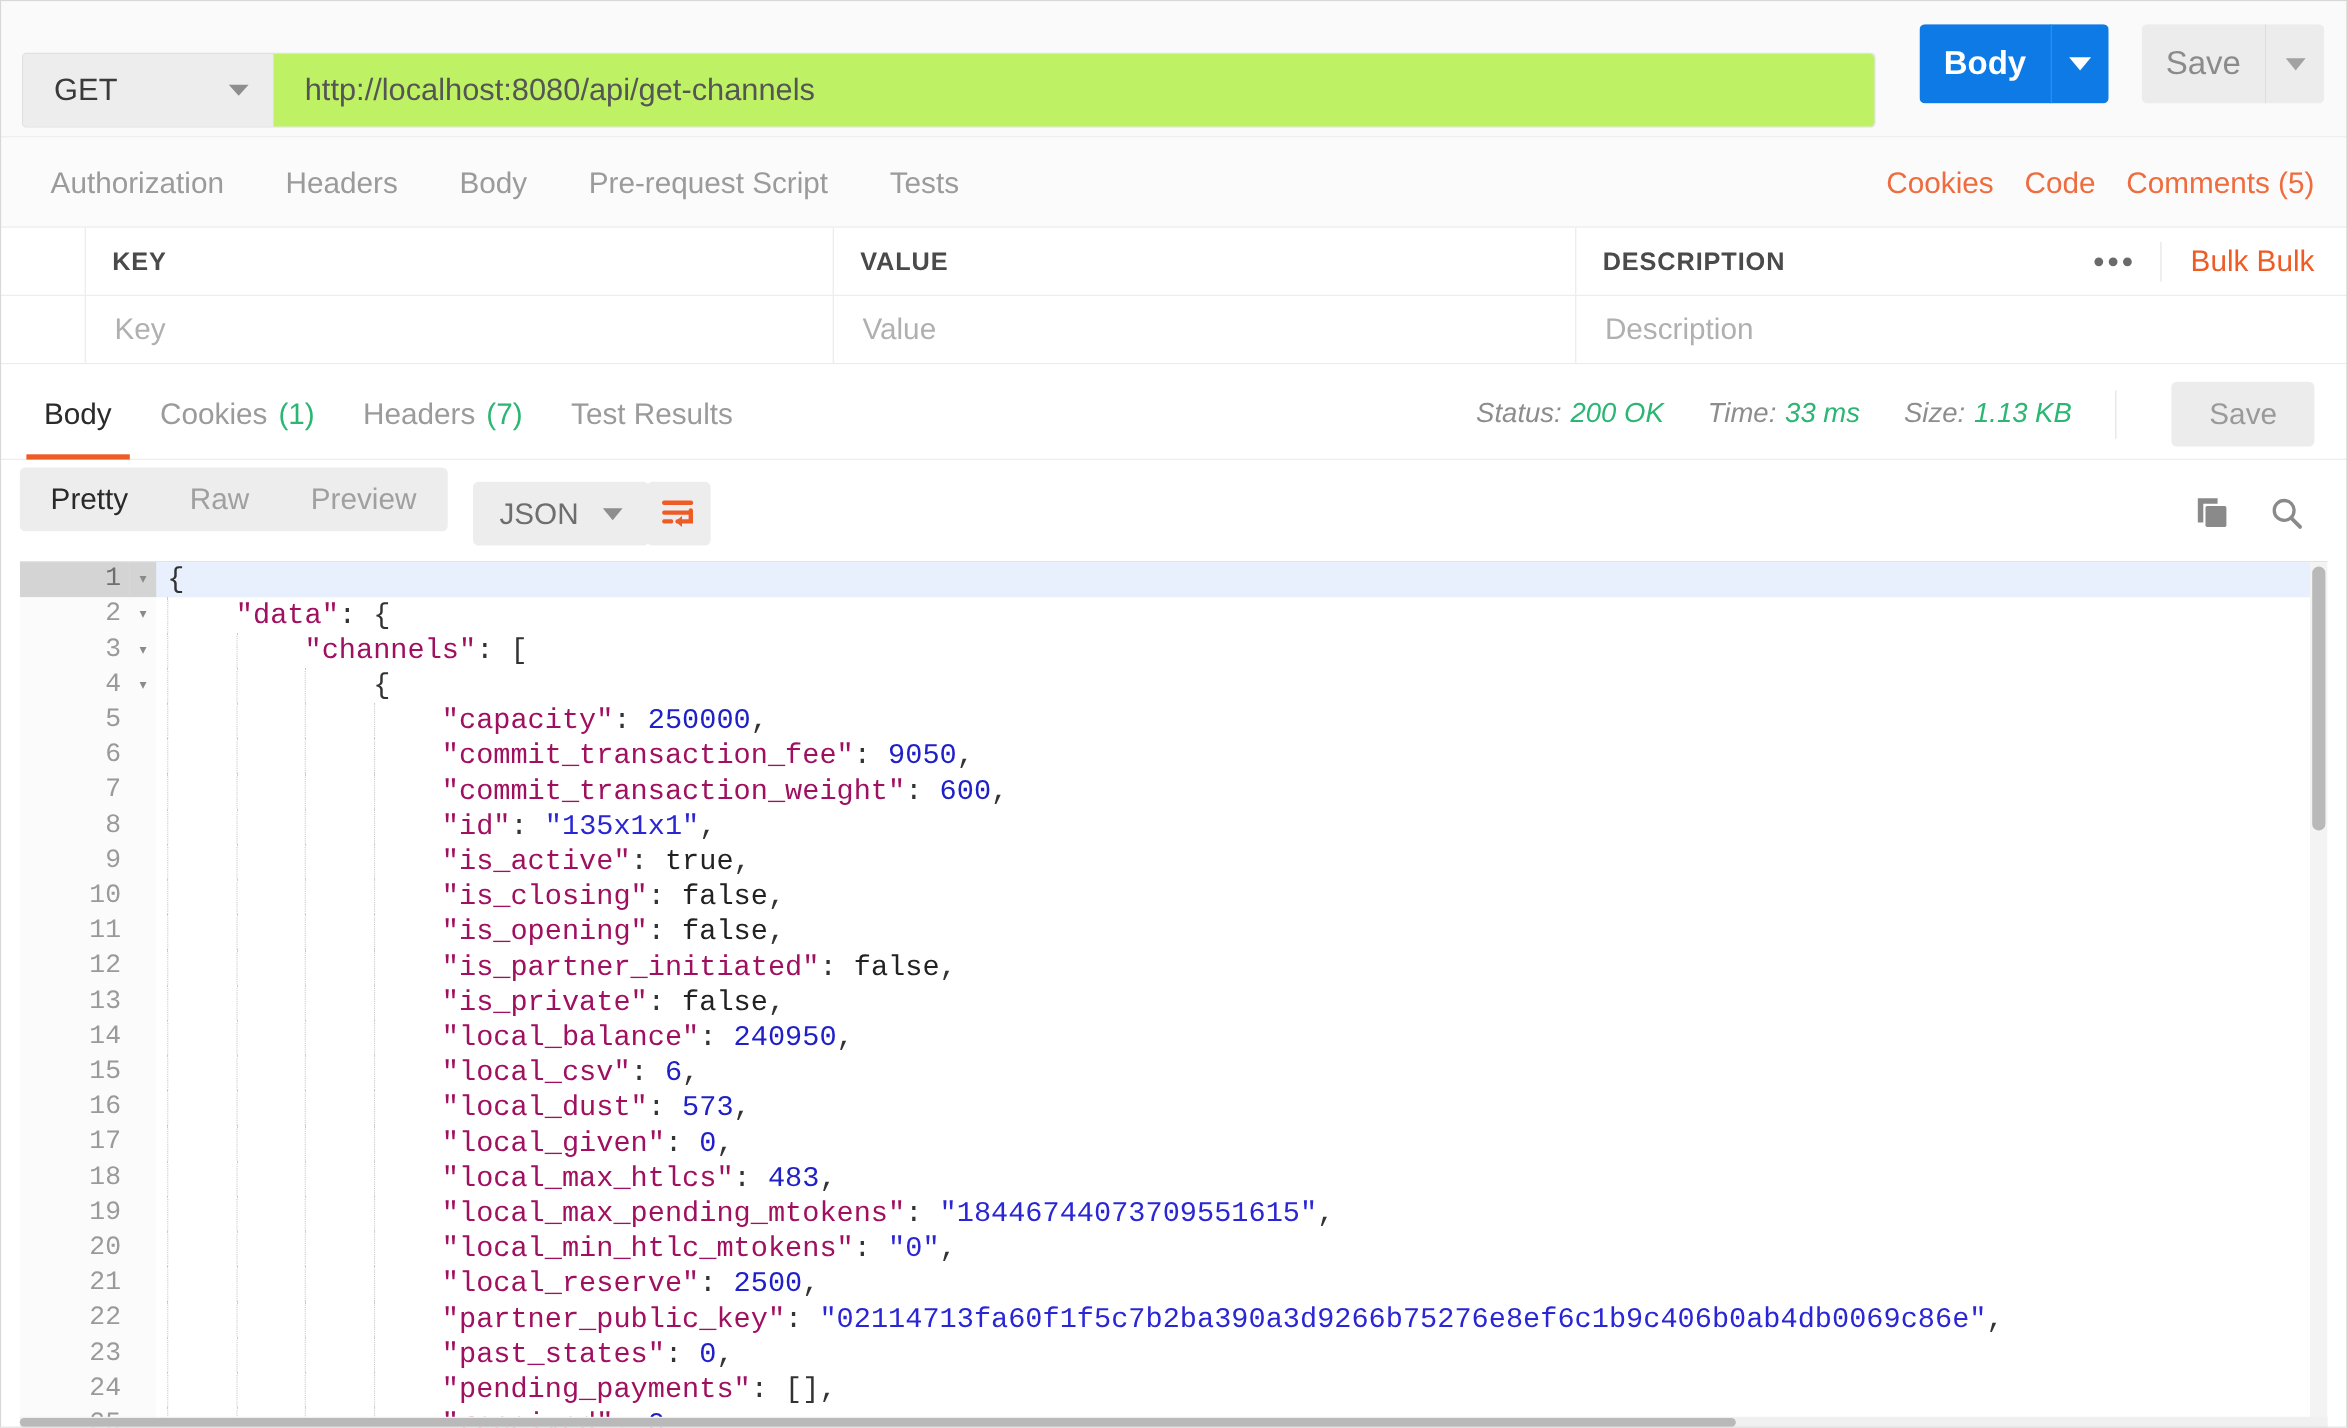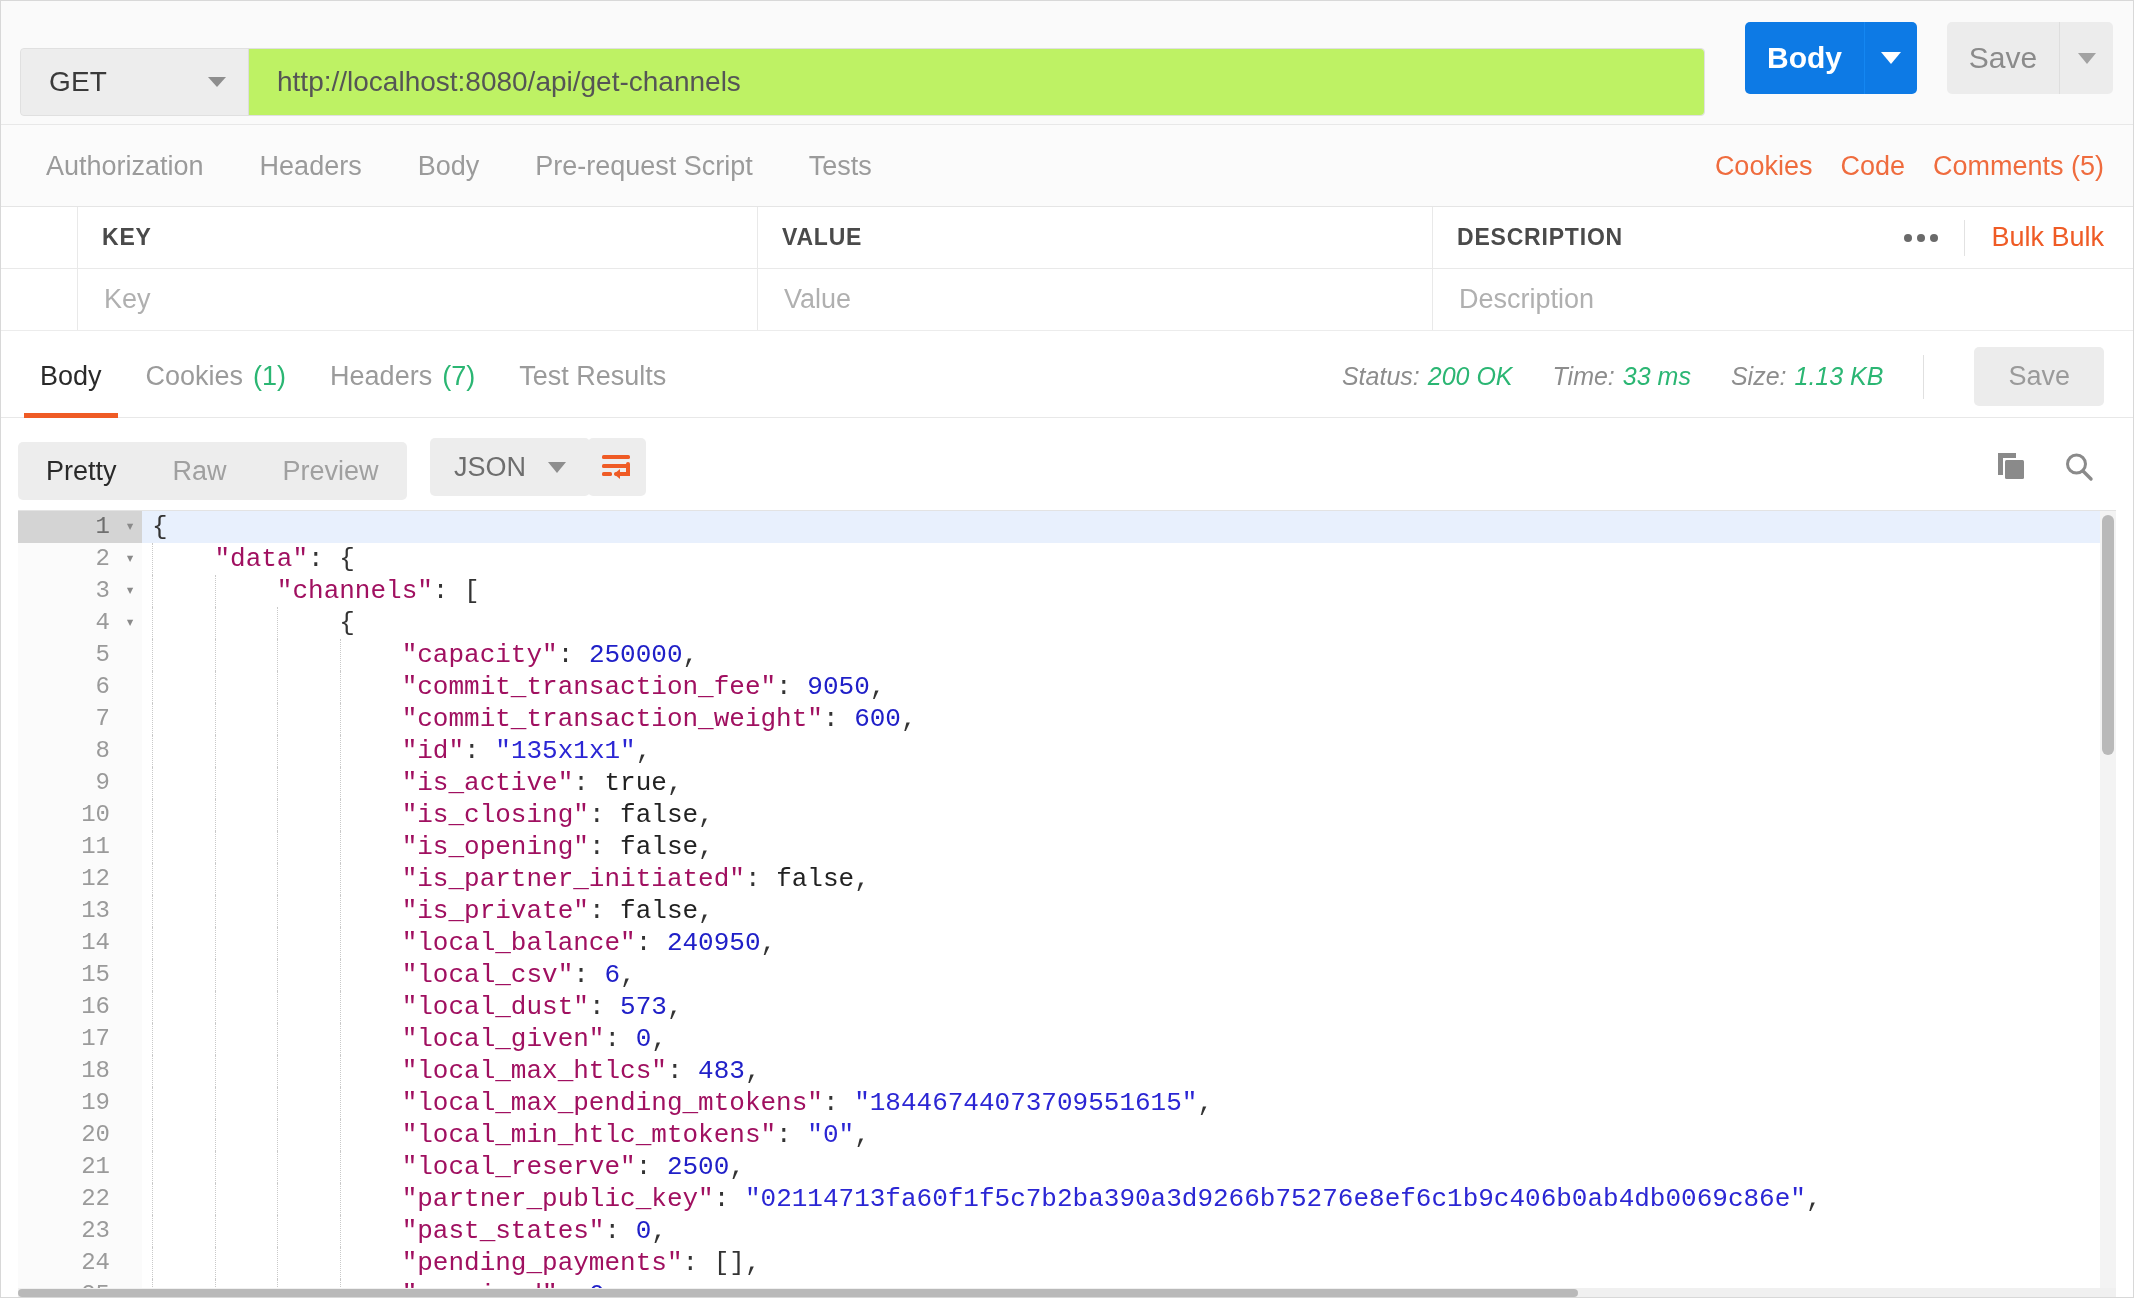--- a/index.html
+++ b/index.html
@@ -169,21 +169,21 @@
     background: #ececec; color: #9a9a9a; font-size: 27px;
     padding: 14px 34px; border-radius: 5px; cursor: pointer; margin-left: 22px;
   }
 
   
   .body-toolbar {
     position: absolute; left: 0; top: 418px; width: 2134px; height: 92px;
     background: #ffffff;
   }
   .seg {
-    position: absolute; left: 18px; top: 24px; height: 58px;
+    position: absolute; left: 18px; top: 7px; height: 58px;
     background: #ededed; border-radius: 5px; display: flex; align-items: center;
   }
   .seg-item { padding: 0 28px; font-size: 27px; color: #a0a0a0; cursor: pointer; line-height: 58px; }
   .seg-item.active { color: #2a2a2a; }
   .fmt-select {
     position: absolute; left: 430px; top: 20px; height: 58px;
     background: #ededed; border-radius: 5px;
     display: flex; align-items: center; gap: 22px; padding: 0 24px; cursor: pointer;
   }
   .fmt-label { font-size: 27px; color: #6e6e6e; }

